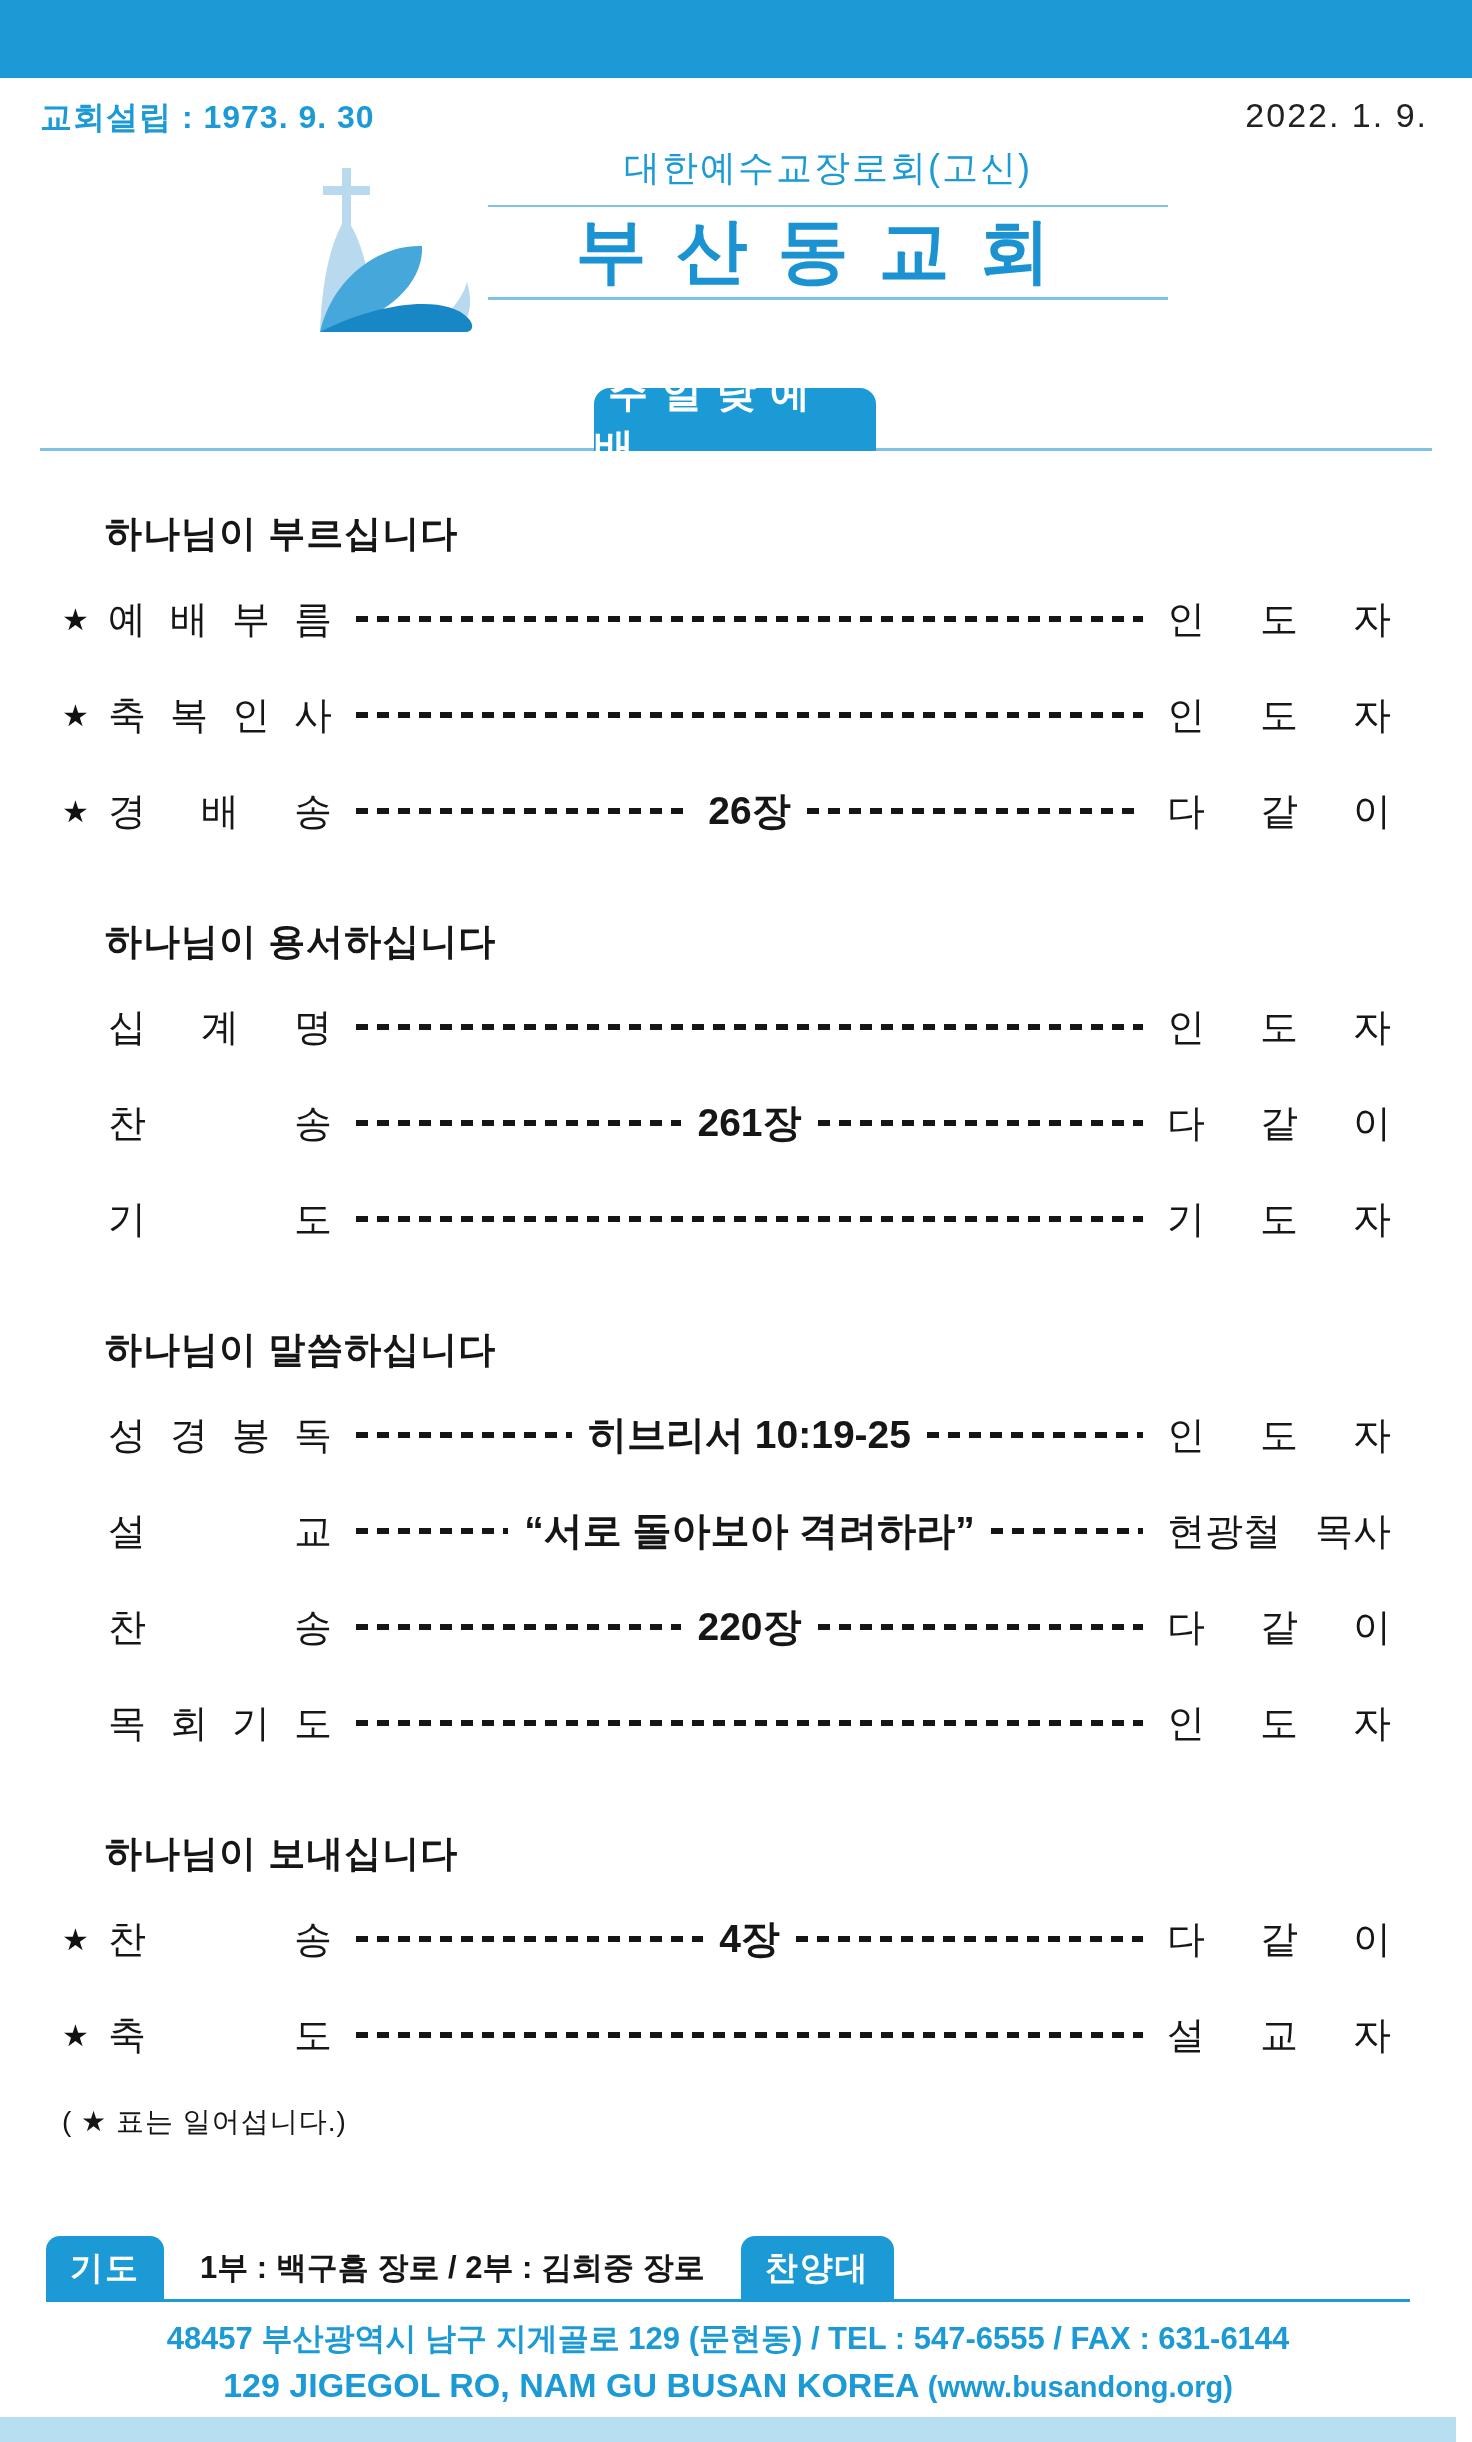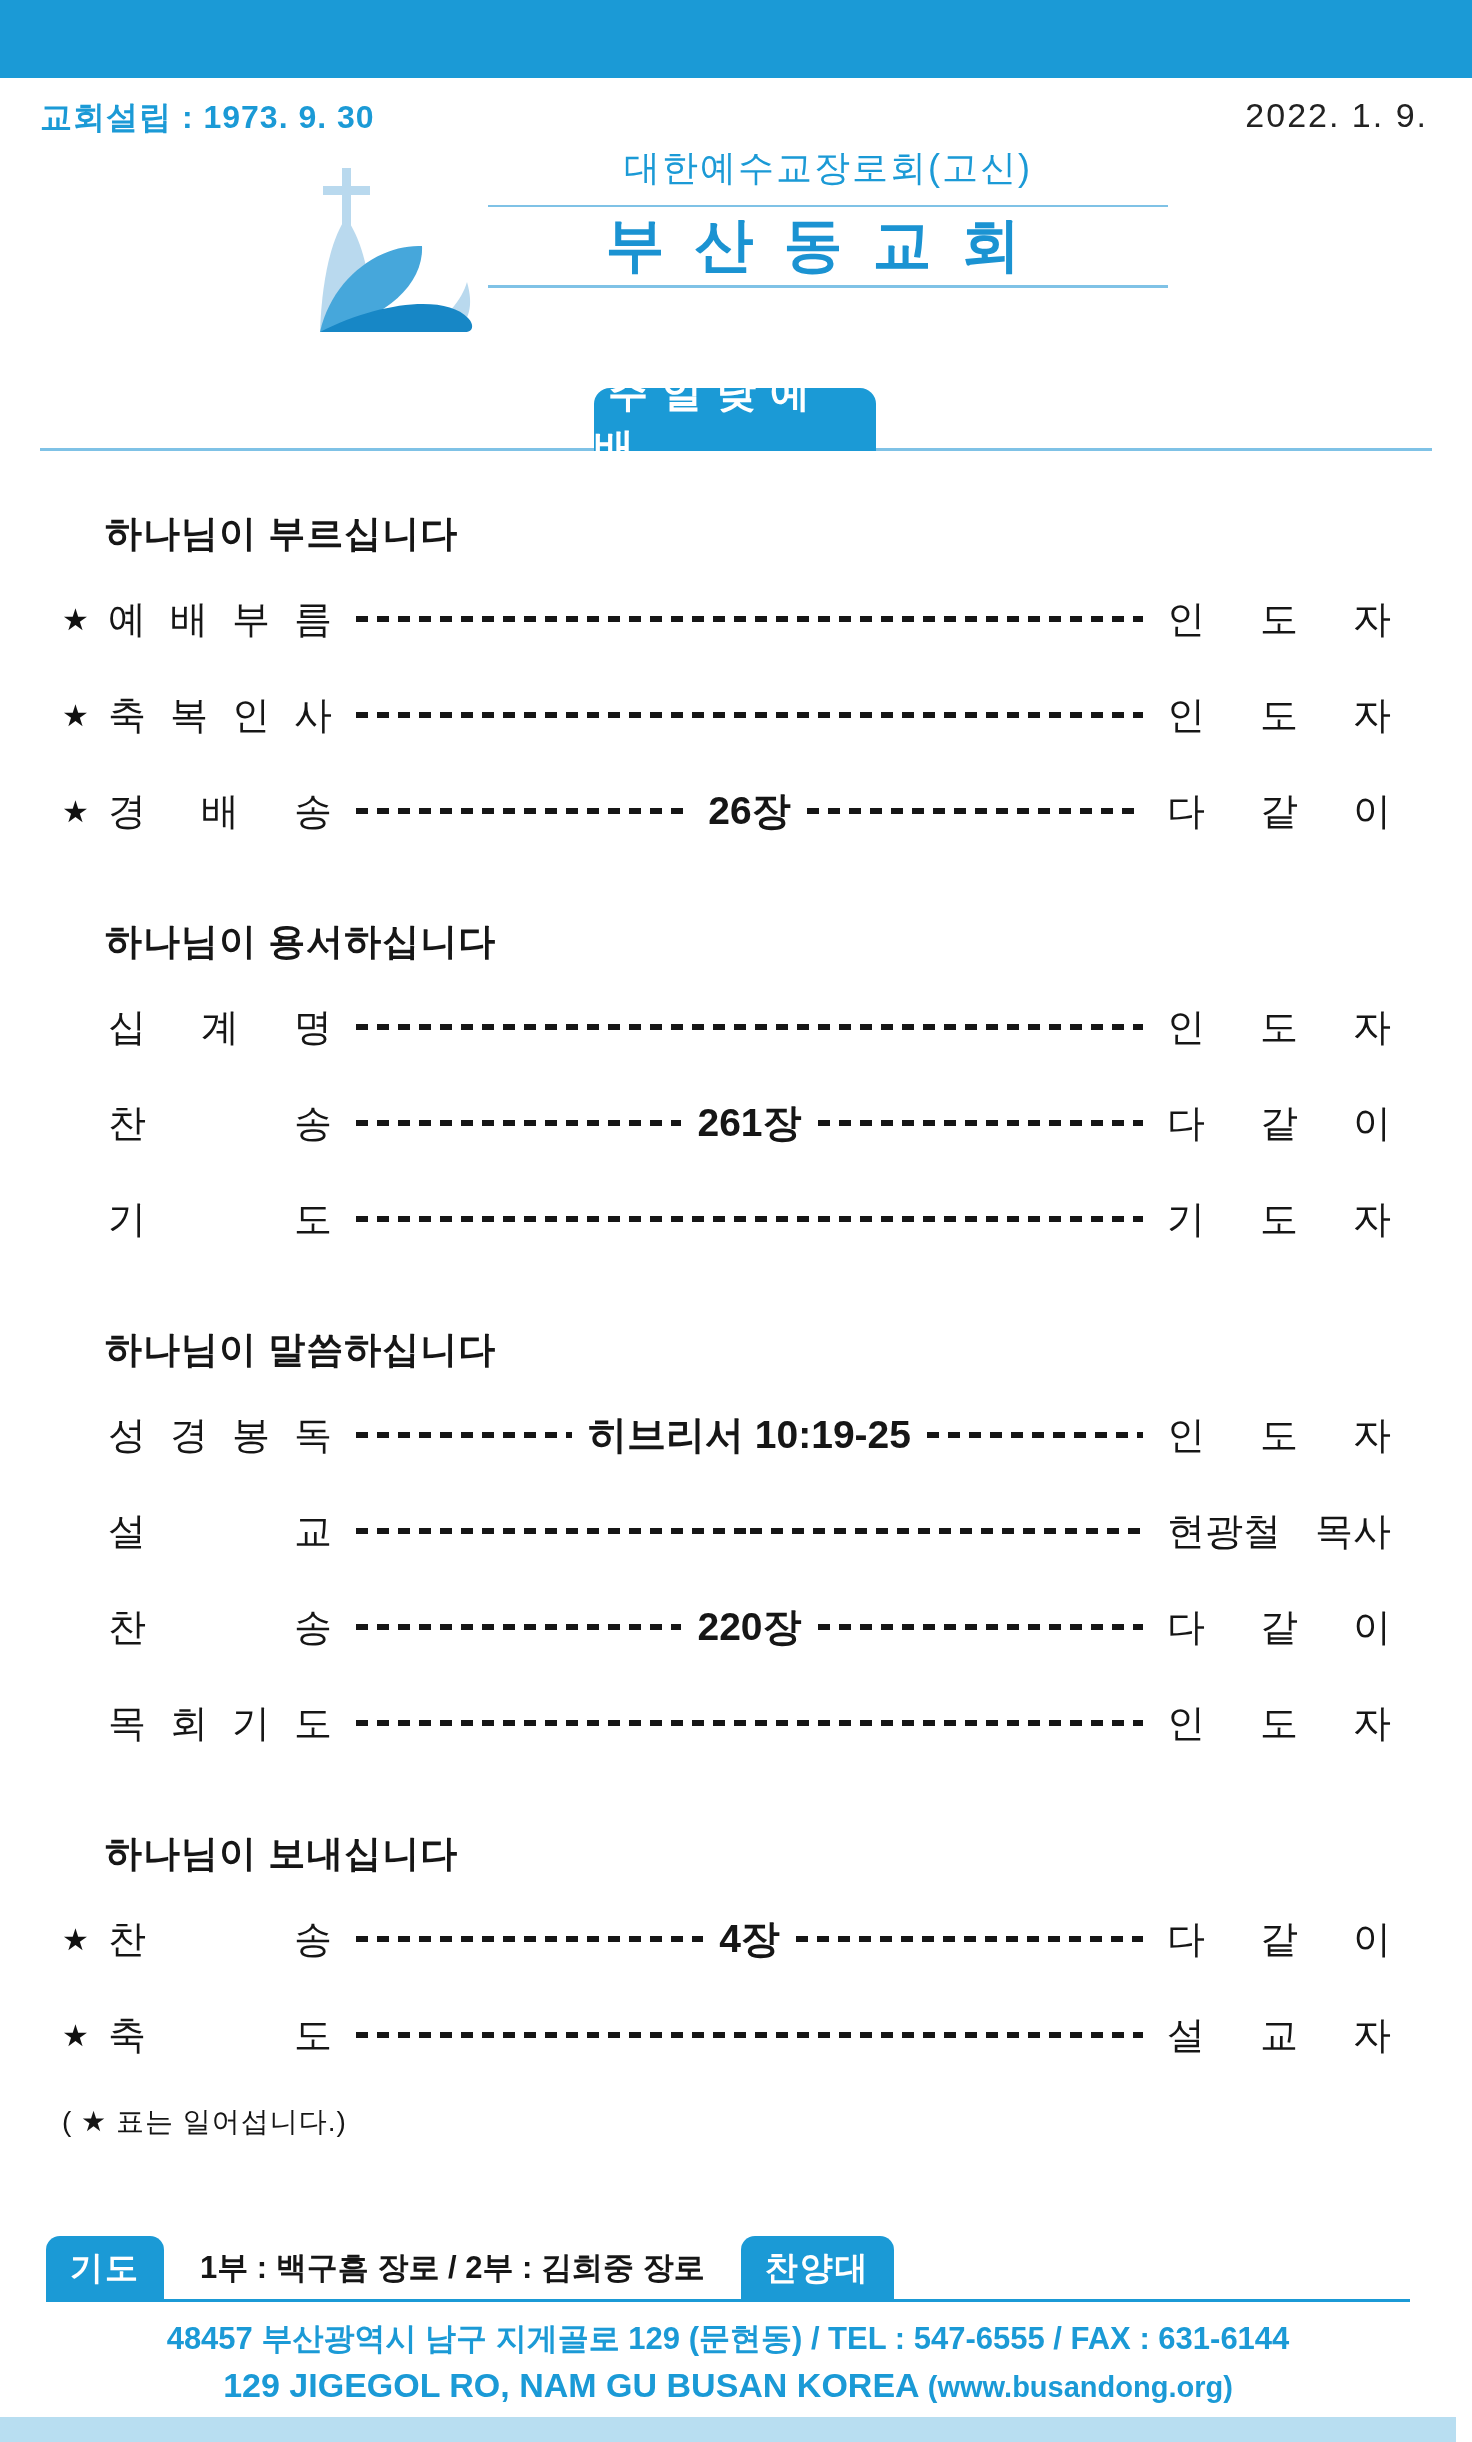--- a/index.html
+++ b/index.html
@@ -15,21 +15,21 @@
   .founded-row{display:flex;justify-content:space-between;align-items:flex-start;
     margin:18px 44px 0 40px;height:38px}
   .founded{color:var(--brand);font-weight:bold;font-size:32px;letter-spacing:1px}
   .issue-date{color:#222;font-size:34px;letter-spacing:2px}
   
   .masthead{position:relative;height:200px}
   .logo{position:absolute;left:276px;top:28px;width:202px;height:172px}
   .name-block{position:absolute;left:488px;top:10px;width:680px;text-align:center}
   .denomination{color:var(--brand);font-size:36px;padding-bottom:12px;
     border-bottom:2px solid var(--rule-light);letter-spacing:2px}
-  .church-name{color:var(--name-blue);font-size:59px;font-weight:800;letter-spacing:30px;
+  .church-name{color:var(--name-blue);font-size:71px;font-weight:800;letter-spacing:30px;
     line-height:1.02;padding:8px 0 10px;border-bottom:3px solid var(--rule-light);white-space:nowrap}
   
   .mottos{margin:20px 80px 0 322px}
   .motto-row{display:flex;justify-content:space-between;align-items:baseline;height:43px}
   .motto-text,.motto-time{font-weight:bold;font-size:35px;white-space:pre}
   
   .badge-area{position:relative;margin-top:54px;height:63px}
   .badge-rule{position:absolute;left:40px;right:40px;bottom:0;border-bottom:3px solid var(--rule-light)}
   .service-badge{position:absolute;left:594px;bottom:0;width:282px;height:63px;
     background:var(--brand);color:#fff;border-radius:16px 16px 0 0;display:flex;
@@ -237,20 +237,21 @@
   </div>
 
   <div class="wrow">
     <span class="star"></span>
     <span class="label">
               <span>설</span>
               <span>교</span>
             </span>
     <span class="leader">
       <span class="dash"></span>
+      <span class="center">“서로 돌아보아 격려하라”</span>
       <span class="dash dash2"></span>
     </span>
     <span class="role">
               <span>현광철</span>
               <span>목사</span>
             </span>
   </div>
 
   <div class="wrow">
     <span class="star"></span>

